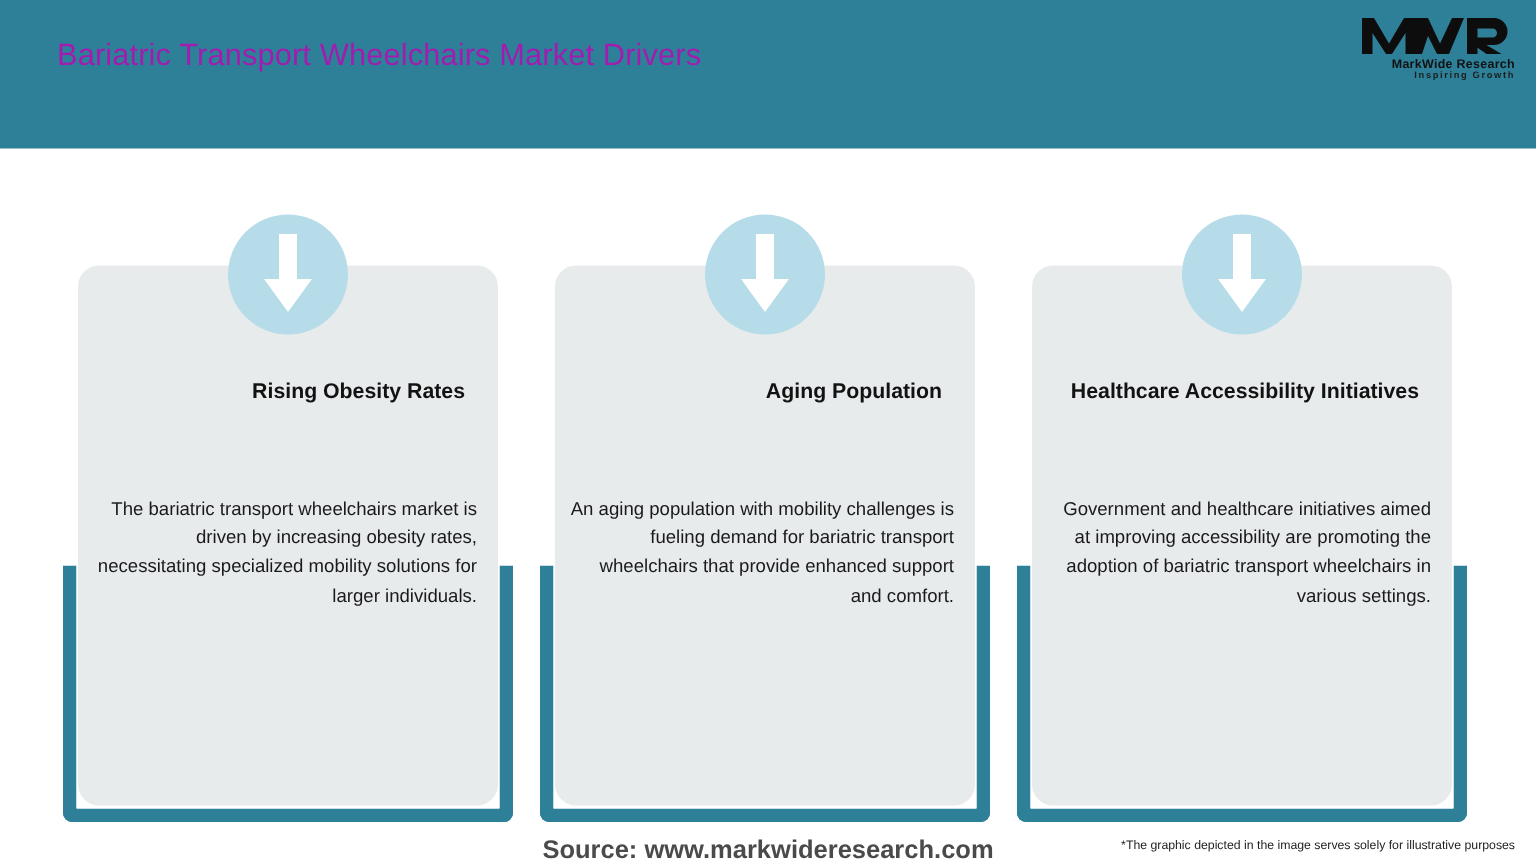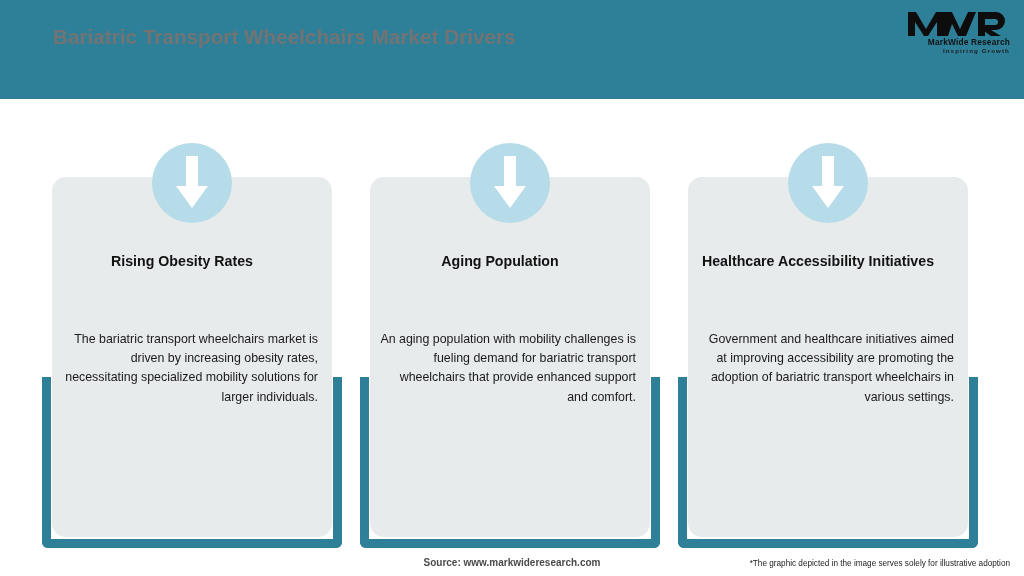--- a/index.html
+++ b/index.html
@@ -25,25 +25,25 @@
   .header-bar {
     position: absolute;
     left: 0;
     top: 0;
     width: 1024px;
     height: 99px;
     background: #2E8099;
   }
   .header-title {
     position: absolute;
-    left: 53px;
+    left: 38px;
     top: 25px;
     font-size: 20.5px;
-    font-weight: bold;
-    color: #737373;
+    font-weight: normal;
+    color: #a21caf;
     letter-spacing: 0.1px;
     white-space: nowrap;
   }
 
   
   .logo {
     position: absolute;
     right: 14px;
     top: 8px;
     width: 104px;
@@ -130,21 +130,21 @@
     position: absolute;
     left: 23px;
     top: 13px;
   }
 
   .card-title {
     position: absolute;
     left: 12px;
     top: 108px;
     width: 256px;
-    text-align: center;
+    text-align: right;
     font-size: 14.2px;
     font-weight: bold;
     color: #121212;
     line-height: 20px;
   }
   .card-body {
     position: absolute;
     left: 20px;
     top: 187px;
     width: 256px;
@@ -154,21 +154,21 @@
     line-height: 19.2px;
   }
 
   
   .source-note {
     position: absolute;
     left: 0;
     top: 557px;
     width: 1024px;
     text-align: center;
-    font-size: 10px;
+    font-size: 17px;
     font-weight: bold;
     color: #4a4a4a;
   }
   .disclaimer {
     position: absolute;
     right: 14px;
     top: 559px;
     font-size: 8.2px;
     color: #1d1d1d;
     white-space: nowrap;
@@ -228,15 +228,15 @@
           <polygon points="11,0 23,0 23,30 33,30 17,52 1,30 11,30" fill="#ffffff"></polygon>
         </svg>
       </div>
       <div class="card-title">Healthcare Accessibility Initiatives</div>
       <div class="card-body">Government and healthcare initiatives aimed at improving accessibility are promoting the adoption of bariatric transport wheelchairs in various settings.</div>
     </div>
 
   </div>
 
   <div class="source-note">Source: www.markwideresearch.com</div>
-  <div class="disclaimer">*The graphic depicted in the image serves solely for illustrative adoption</div>
+  <div class="disclaimer">*The graphic depicted in the image serves solely for illustrative purposes</div>
 
 </div>
 
 </body></html>

